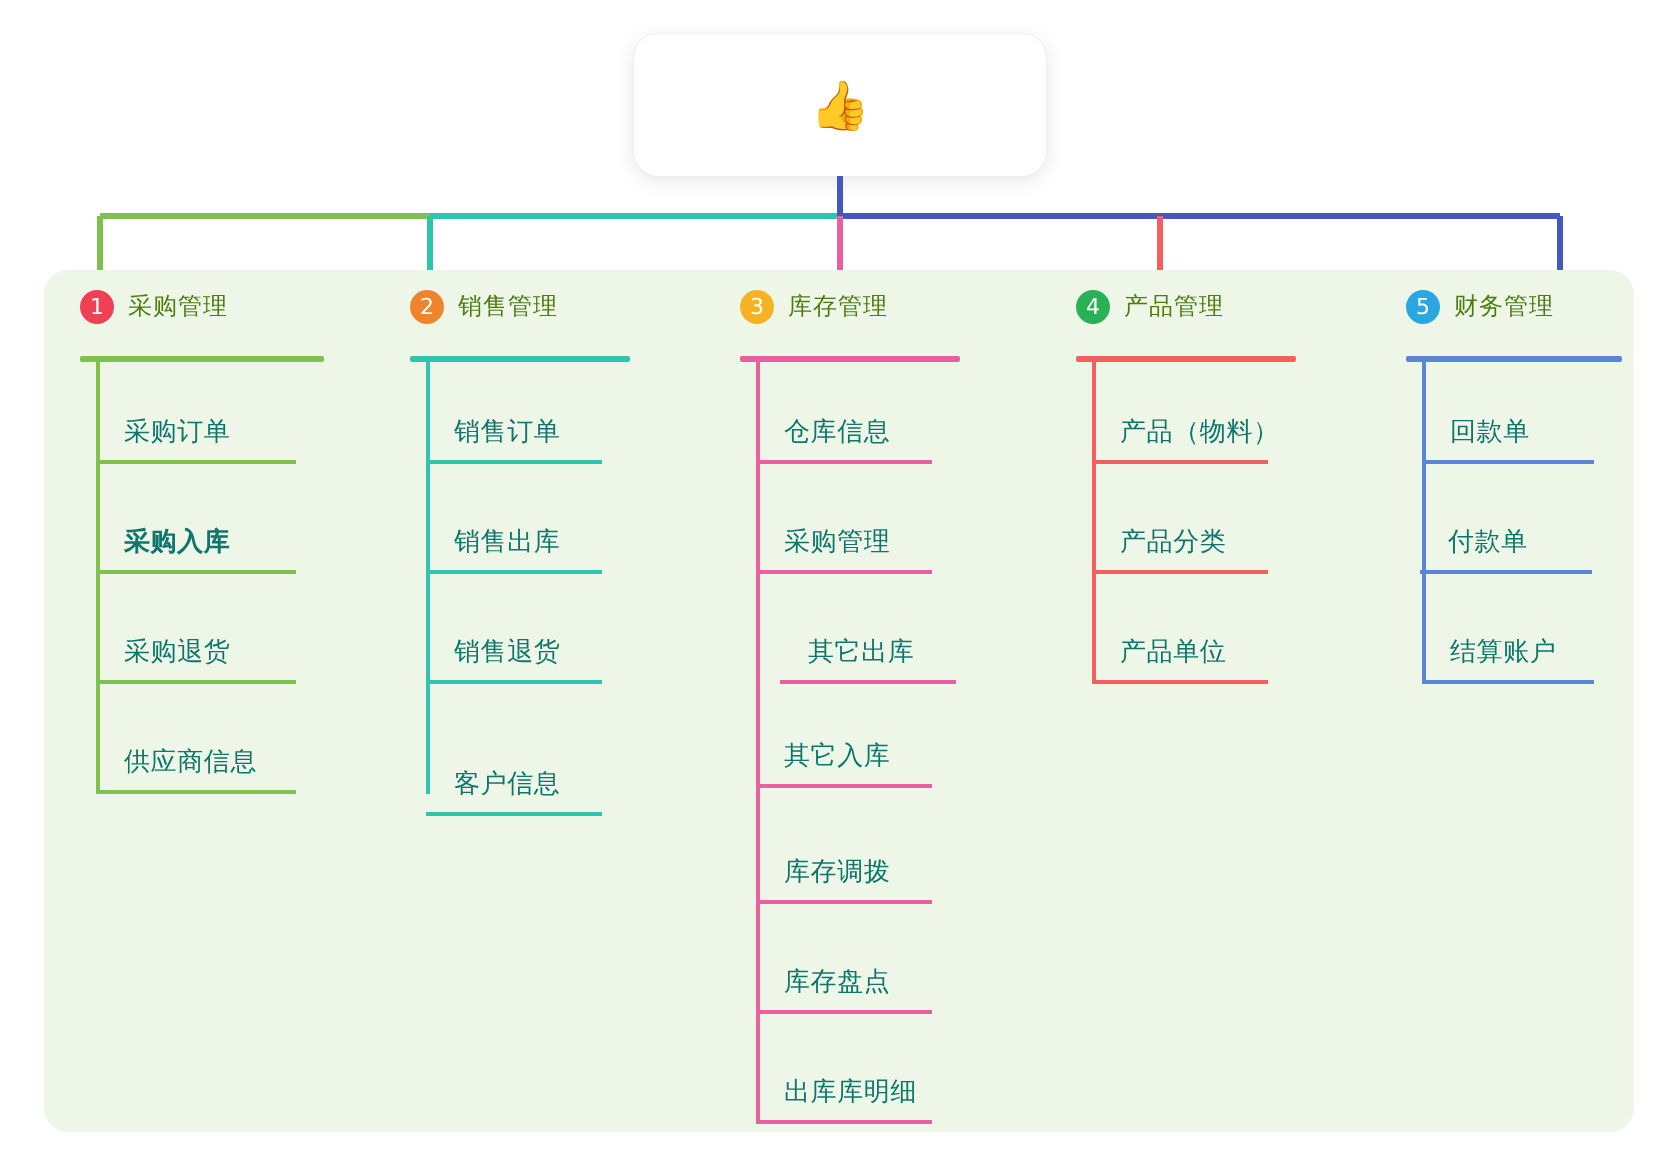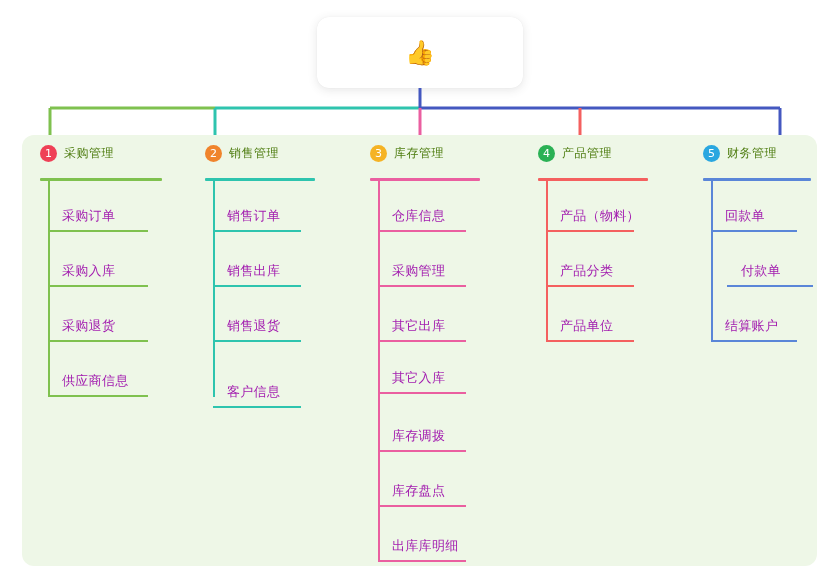--- a/index.html
+++ b/index.html
@@ -54,21 +54,21 @@
   .head-rule{position:absolute;left:0;height:3px;border-radius:1px;}
 
   .spine{position:absolute;width:2px;}
 
   .item{
     position:absolute;
     box-sizing:border-box;
   }
   .item-label{
     position:absolute;left:14px;bottom:7px;
-    font-size:13px;color:#a21caf;white-space:nowrap;letter-spacing:.3px;
+    font-size:13px;color:#0f766e;white-space:nowrap;letter-spacing:.3px;
   }
   .item-rule{position:absolute;left:0;bottom:0;height:2px;}
 </style>
 </head>
 <body>
 
 <div id="root">
 
   <div class="title-card">
     <div class="title-inner">
@@ -95,21 +95,21 @@
         <div class="col-head" style="top: 145px;">
           <span class="badge" style="background: rgb(239, 64, 86);">1</span>
           <span class="col-title">采购管理</span>
         </div>
         <div class="head-rule" style="top: 178px; width: 122px; background: rgb(127, 193, 79);"></div>
         <div class="spine" style="left: 8px; top: 180px; height: 217px; background: rgb(127, 193, 79);"></div>
         <div class="item" style="left: 8px; top: 198px; width: 100px; height: 34px;">
           <span class="item-label">采购订单</span>
           <div class="item-rule" style="width: 100px; background: rgb(127, 193, 79);"></div>
         </div>
-        <div class="item" style="left: 8px; top: 253px; width: 100px; height: 34px;">
+        <div class="item" style="left: 8px; top: 253px; width: 100px; height: 34px; font-weight: bold;">
           <span class="item-label">采购入库</span>
           <div class="item-rule" style="width: 100px; background: rgb(127, 193, 79);"></div>
         </div>
         <div class="item" style="left: 8px; top: 308px; width: 100px; height: 34px;">
           <span class="item-label">采购退货</span>
           <div class="item-rule" style="width: 100px; background: rgb(127, 193, 79);"></div>
         </div>
         <div class="item" style="left: 8px; top: 363px; width: 100px; height: 34px;">
           <span class="item-label">供应商信息</span>
           <div class="item-rule" style="width: 100px; background: rgb(127, 193, 79);"></div>
@@ -147,21 +147,21 @@
         <div class="head-rule" style="top: 178px; width: 110px; background: rgb(234, 95, 160);"></div>
         <div class="spine" style="left: 8px; top: 180px; height: 382px; background: rgb(234, 95, 160);"></div>
         <div class="item" style="left: 8px; top: 198px; width: 88px; height: 34px;">
           <span class="item-label">仓库信息</span>
           <div class="item-rule" style="width: 88px; background: rgb(234, 95, 160);"></div>
         </div>
         <div class="item" style="left: 8px; top: 253px; width: 88px; height: 34px;">
           <span class="item-label">采购管理</span>
           <div class="item-rule" style="width: 88px; background: rgb(234, 95, 160);"></div>
         </div>
-        <div class="item" style="left: 8px; top: 308px; width: 88px; height: 34px;">
+        <div class="item" style="left: 20px; top: 308px; width: 88px; height: 34px;">
           <span class="item-label">其它出库</span>
           <div class="item-rule" style="width: 88px; background: rgb(234, 95, 160);"></div>
         </div>
         <div class="item" style="left: 8px; top: 360px; width: 88px; height: 34px;">
           <span class="item-label">其它入库</span>
           <div class="item-rule" style="width: 88px; background: rgb(234, 95, 160);"></div>
         </div>
         <div class="item" style="left: 8px; top: 418px; width: 88px; height: 34px;">
           <span class="item-label">库存调拨</span>
           <div class="item-rule" style="width: 88px; background: rgb(234, 95, 160);"></div>
@@ -199,21 +199,21 @@
         <div class="col-head" style="top: 145px;">
           <span class="badge" style="background: rgb(42, 167, 224);">5</span>
           <span class="col-title">财务管理</span>
         </div>
         <div class="head-rule" style="top: 178px; width: 108px; background: rgb(90, 134, 216);"></div>
         <div class="spine" style="left: 8px; top: 180px; height: 162px; background: rgb(90, 134, 216);"></div>
         <div class="item" style="left: 8px; top: 198px; width: 86px; height: 34px;">
           <span class="item-label">回款单</span>
           <div class="item-rule" style="width: 86px; background: rgb(90, 134, 216);"></div>
         </div>
-        <div class="item" style="left: 24px; top: 253px; width: 86px; height: 34px;">
+        <div class="item" style="left: 7px; top: 253px; width: 86px; height: 34px;">
           <span class="item-label">付款单</span>
           <div class="item-rule" style="width: 86px; background: rgb(90, 134, 216);"></div>
         </div>
         <div class="item" style="left: 8px; top: 308px; width: 86px; height: 34px;">
           <span class="item-label">结算账户</span>
           <div class="item-rule" style="width: 86px; background: rgb(90, 134, 216);"></div>
         </div>
       </div>
     </div>
 

